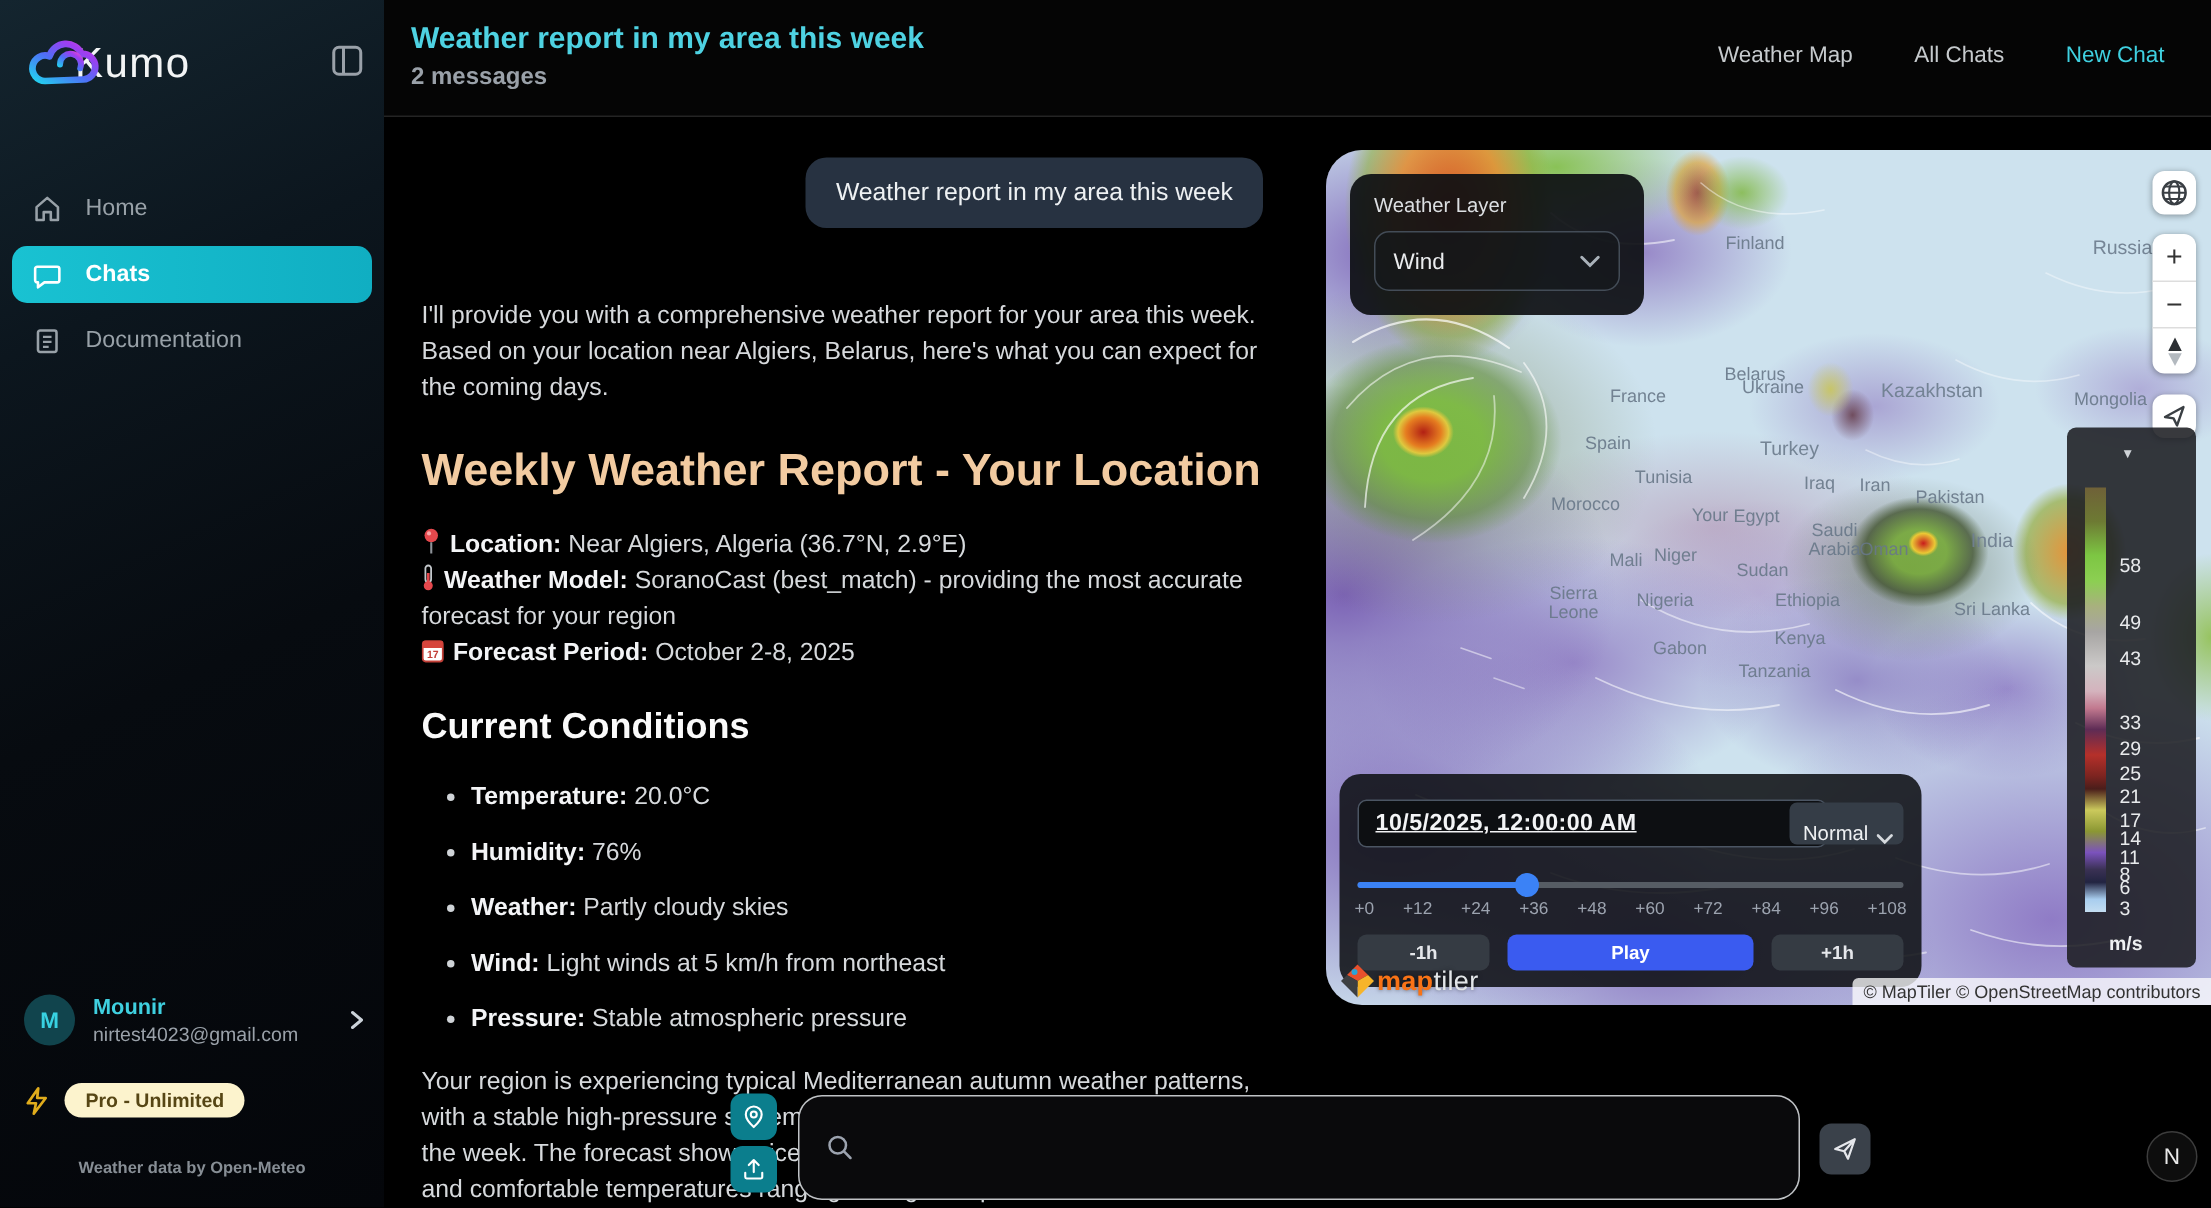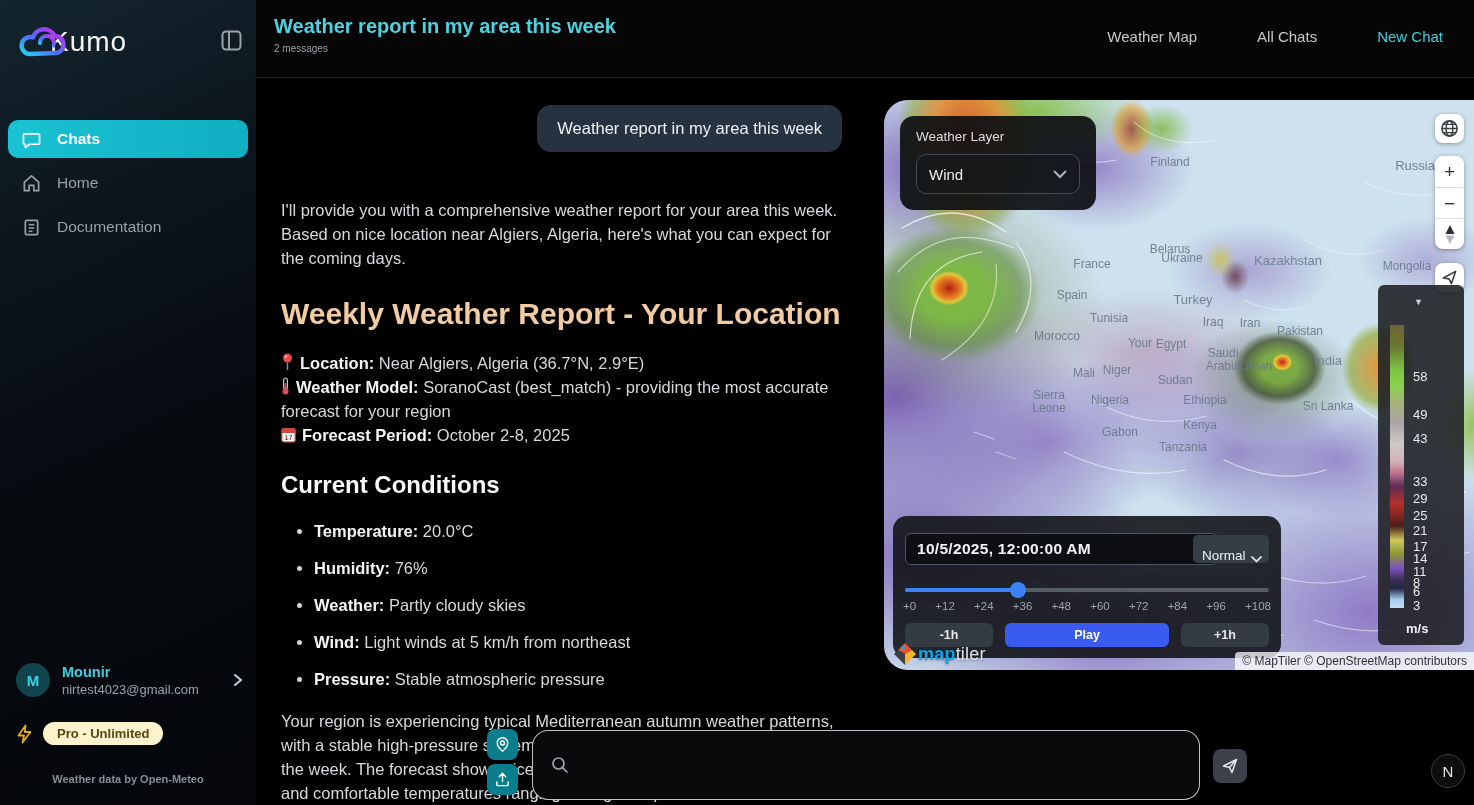--- a/index.html
+++ b/index.html
@@ -26,22 +26,22 @@
   .user-name { color:#3fd0e0; font-size:14.5px; font-weight:700; }
   .user-email { color:#9aa1a9; font-size:13px; margin-top:2px; }
   .user-chevron { margin-left:auto; }
   .plan-row { position:absolute; left:16px; top:722px; display:flex; align-items:center; gap:10px; }
   .plan-badge { background:#fcf3cd; color:#564614; font-size:13px; font-weight:700; padding:4px 14px; border-radius:12px; }
   .sidebar-footer { position:absolute; bottom:20px; left:0; right:0; text-align:center; color:#878e95; font-size:11px; font-weight:700; }
 
   
   .topbar { position:absolute; left:256px; right:0; top:0; height:78px; background:#050505; border-bottom:1px solid #242424; z-index:4; }
   .chat-title { position:absolute; left:18px; top:15px; color:#4ed2e2; font-size:20px; font-weight:700; }
-  .chat-subtitle { position:absolute; left:18px; top:43px; color:#9aa1a9; font-size:10px; font-weight:400; }
-  .topnav { position:absolute; right:31px; top:28px; display:flex; gap:60px; font-size:15px; font-weight:500; }
+  .chat-subtitle { position:absolute; left:18px; top:43px; color:#9aa1a9; font-size:16px; font-weight:700; }
+  .topnav { position:absolute; right:31px; top:28px; display:flex; gap:41px; font-size:15px; font-weight:500; }
   .topnav a { color:#c6cacd; text-decoration:none; cursor:pointer; }
   .topnav a.accent { color:#3fd0e0; }
 
   
   .chat { position:absolute; left:256px; top:78px; width:628px; padding:0 41px 0 25px; z-index:1; }
   .bubble { margin:27px 1px 0 auto; width:max-content; max-width:420px; background:#273241; color:#eef1f3;
     padding:14px 20px; border-radius:14px; font-size:16.5px; }
   .para { margin-top:46px; font-size:16.5px; line-height:24px; color:#d6d9dc; }
   .chat h1 { margin-top:26px; font-size:30px; line-height:36px; font-weight:700; color:#f2cba1; }
   .detail { font-size:16.5px; line-height:24px; color:#d6d9dc; }
@@ -109,36 +109,36 @@
 
   .legend { position:absolute; right:10px; top:185px; width:86px; height:360px; background:rgba(28,30,34,.88); border-radius:6px; z-index:3; }
   .legend-collapse { position:absolute; top:12px; left:36px; color:#cfd3d7; font-size:9px; cursor:pointer; }
   .legend-bar { position:absolute; left:12px; top:40px; width:14px; height:283px;
     background:linear-gradient(180deg,#6f6138 0%,#6d7a33 8%,#7dc643 16%,#8ccf52 22%,#a8b07e 28%,#a7a5a3 34%,#cbc9c8 42%,#d4b3bd 48%,#c2798f 52%,#5e2c55 57%,#b5302a 63%,#7c2420 68%,#4a1d1a 71%,#cbc95c 76%,#8b9733 81%,#7b52bd 86%,#3a3154 90%,#222441 93%,#a8cdee 97%,#c3ddf1 100%); }
   .legend-val { position:absolute; left:35px; color:#e8eaec; font-size:13px; }
   .legend-unit { position:absolute; left:28px; bottom:9px; color:#eef0f2; font-size:13px; font-weight:700; }
 
   .time-panel { position:absolute; left:9px; bottom:12px; width:388px; height:142px; background:rgba(15,17,21,.88); border-radius:14px; z-index:3; }
   .datetime { position:absolute; left:12px; top:17px; width:313px; height:32px; border:1px solid #4b5563; border-radius:6px; background:#0d0f12;
-    color:#f3f4f6; font-size:15.5px; font-weight:700; display:flex; align-items:center; padding-left:11px; letter-spacing:.3px; cursor:text; }
+    color:#f3f4f6; font-size:15.5px; font-weight:700; display:flex; align-items:center; padding-left:11px; letter-spacing:.3px; cursor:text;text-decoration:underline; }
   .speed-select { position:absolute; right:12px; top:19px; width:76px; height:28px; background:#353d47; border-radius:5px;
     display:flex; align-items:flex-end; padding:0 7px 0 9px; cursor:pointer; }
   .speed-select span { color:#eef0f2; font-size:13.5px; }
   .speed-select svg { margin-left:auto; }
   .slider { position:absolute; left:12px; top:72px; width:364px; height:4px; border-radius:2px; background:#565c64; cursor:pointer; }
   .slider-fill { position:absolute; left:0; top:0; height:4px; width:31%; background:#3b82f6; border-radius:2px; }
   .slider-handle { position:absolute; left:calc(31% - 8px); top:-6px; width:16px; height:16px; border-radius:50%; background:#3b82f6; }
   .ticks { position:absolute; left:10px; right:10px; top:84px; display:flex; justify-content:space-between; color:#9ca3af; font-size:11.5px; }
   .tbuttons { position:absolute; left:12px; right:12px; top:107px; display:flex; gap:12px; }
   .tbtn { height:24px; border:none; border-radius:6px; background:#353b43; color:#e5e7eb; font-size:12.5px; font-weight:700; cursor:pointer; flex:0 0 88px; font-family:inherit; }
   .tbtn.play { flex:1; background:#3a5bf0; color:#fff; }
 
   .mt-logo { position:absolute; left:8px; bottom:3px; z-index:4; display:flex; align-items:center; cursor:pointer; }
   .mt-text { font-size:18px; letter-spacing:.2px; text-shadow:0 0 3px rgba(0,0,0,.55); }
-  .mt-text .b { color:#0ea5e9; font-weight:700; }
+  .mt-text .b { color:#f97316; font-weight:700; }
   .mt-text .l { color:#e3e6e9; font-weight:400; }
   .attribution { position:absolute; right:0; bottom:0; z-index:4; background:rgba(255,255,255,.75); color:#333; font-size:12px; padding:2px 7px; border-top-left-radius:4px; }
 
   
   .quick-btn { position:absolute; width:31px; height:31px; background:#0b7e8d; border:none; border-radius:8px; display:flex; align-items:center; justify-content:center; cursor:pointer; z-index:6; }
   .qb-pin { left:487px; top:729px; }
   .qb-upload { left:487px; top:764px; }
   .composer { position:absolute; left:532px; top:730px; width:668px; height:70px; background:#0a0a0c; border:1px solid rgba(225,228,232,.85); border-radius:16px; display:flex; align-items:center; padding:0 18px; z-index:6; }
   .composer input { flex:1; background:none; border:none; outline:none; color:#e5e7eb; font-size:17px; margin-left:13px; font-family:inherit; }
   .composer input::placeholder { color:#9ca3af; }
@@ -166,31 +166,31 @@
       </svg>
       <span class="logo-text">Kumo</span>
       <button class="panel-toggle">
         <svg width="21" height="21" viewBox="0 0 21 21">
           <rect x="1.5" y="1.5" width="18" height="18" rx="3.5" fill="none" stroke="#9aa1a9" stroke-width="2"></rect>
           <line x1="8" y1="1.5" x2="8" y2="19.5" stroke="#9aa1a9" stroke-width="2"></line>
         </svg>
       </button>
     </div>
     <nav class="nav">
+      <div class="nav-item">
+        <svg width="19" height="19" viewBox="0 0 20 20">
+          <path d="M2.5 8.5 L10 2 L17.5 8.5 V17.5 H12.5 V12 H7.5 V17.5 H2.5 Z" fill="none" stroke="#98a1a8" stroke-width="1.8" stroke-linejoin="round"></path>
+        </svg>
+        <span>Home</span>
+      </div>
       <div class="nav-item active">
         <svg width="19" height="19" viewBox="0 0 20 20">
           <path d="M3 4 h14 a1.5 1.5 0 0 1 1.5 1.5 v8 a1.5 1.5 0 0 1 -1.5 1.5 h-9 l-4.5 3.5 v-3.5 h-0.5 a1.5 1.5 0 0 1 -1.5 -1.5 v-8 A1.5 1.5 0 0 1 3 4 Z" fill="none" stroke="#fff" stroke-width="1.8" stroke-linejoin="round"></path>
         </svg>
         <span>Chats</span>
-      </div>
-      <div class="nav-item">
-        <svg width="19" height="19" viewBox="0 0 20 20">
-          <path d="M2.5 8.5 L10 2 L17.5 8.5 V17.5 H12.5 V12 H7.5 V17.5 H2.5 Z" fill="none" stroke="#98a1a8" stroke-width="1.8" stroke-linejoin="round"></path>
-        </svg>
-        <span>Home</span>
       </div>
       <div class="nav-item">
         <svg width="19" height="19" viewBox="0 0 20 20">
           <rect x="3.5" y="2.5" width="13" height="15" rx="1.5" fill="none" stroke="#98a1a8" stroke-width="1.8"></rect>
           <line x1="7" y1="7" x2="13" y2="7" stroke="#98a1a8" stroke-width="1.6"></line>
           <line x1="7" y1="10.5" x2="13" y2="10.5" stroke="#98a1a8" stroke-width="1.6"></line>
           <line x1="7" y1="14" x2="11" y2="14" stroke="#98a1a8" stroke-width="1.6"></line>
         </svg>
         <span>Documentation</span>
       </div>
@@ -219,21 +219,21 @@
     <div class="chat-subtitle">2 messages</div>
     <nav class="topnav">
       <a>Weather Map</a>
       <a>All Chats</a>
       <a class="accent">New Chat</a>
     </nav>
   </header>
 
   <main class="chat">
     <div class="bubble">Weather report in my area this week</div>
-    <p class="para">I'll provide you with a comprehensive weather report for your area this week. Based on nice location near Algiers, Algeria, here's what you can expect for the coming days.</p>
+    <p class="para">I'll provide you with a comprehensive weather report for your area this week. Based on your location near Algiers, Belarus, here's what you can expect for the coming days.</p>
     <h1>Weekly Weather Report - Your Location</h1>
     <div class="details">
       <p class="detail">
         <svg class="d-icon" width="13" height="18" viewBox="0 0 13 18">
           <circle cx="6.5" cy="5" r="4.5" fill="#e5484d"></circle>
             <circle cx="5" cy="3.6" r="1.4" fill="#f7a6a8"></circle>
             <line x1="6.5" y1="9.5" x2="6.5" y2="17" stroke="#8d9298" stroke-width="1.4"></line>
         </svg><strong>Location:</strong> <span>Near Algiers, Algeria (36.7°N, 2.9°E)</span>
       </p>
       <p class="detail">

